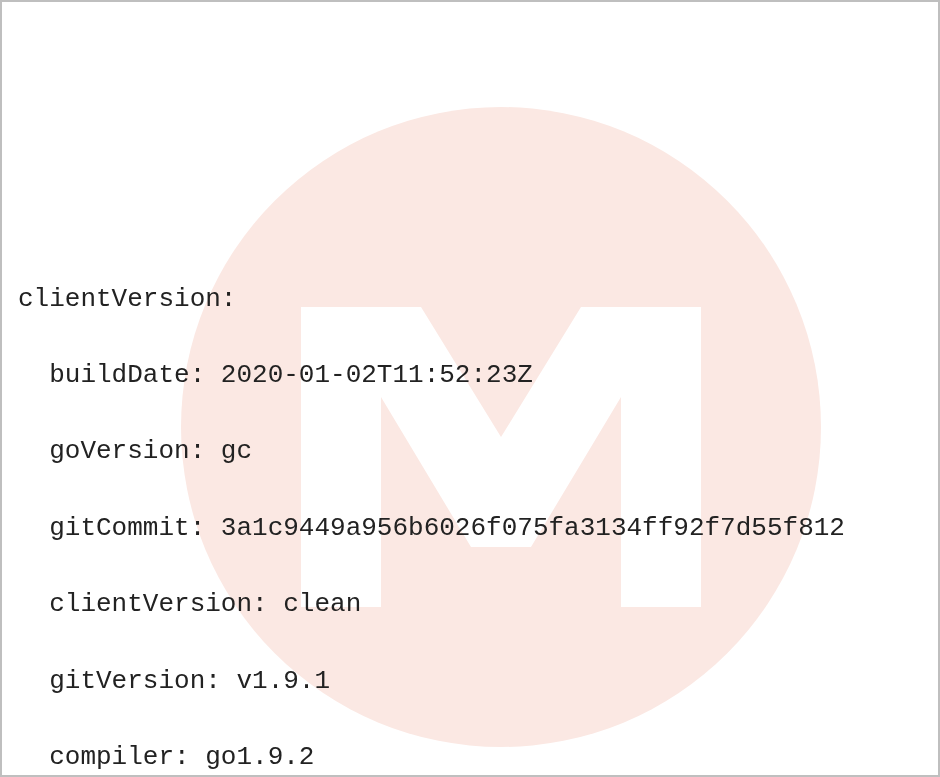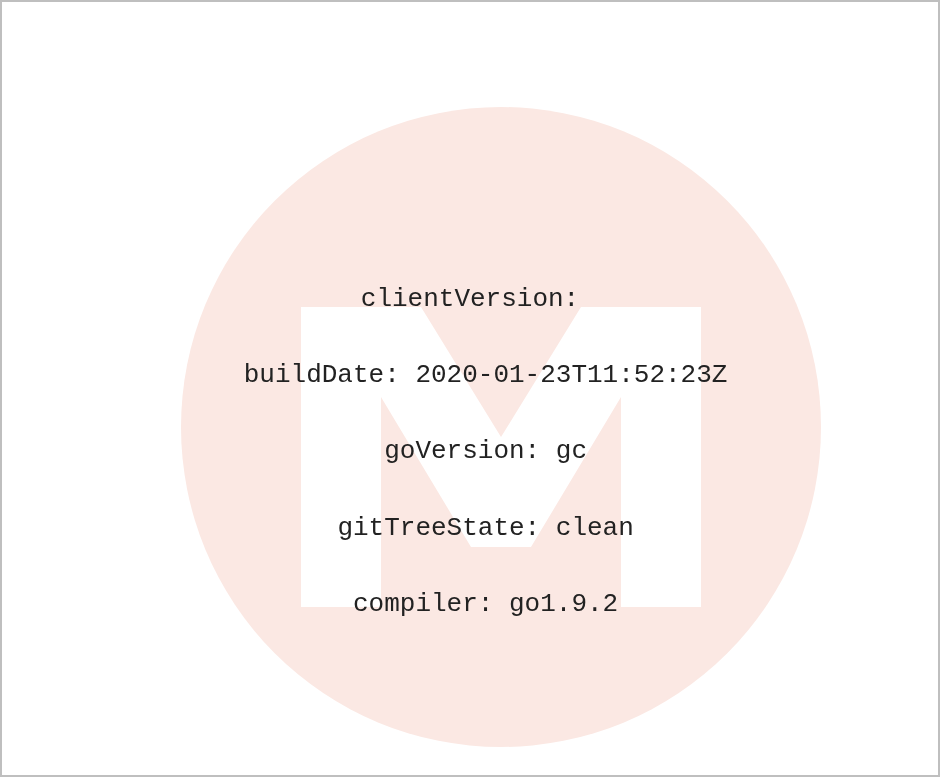--- a/index.html
+++ b/index.html
@@ -25,39 +25,41 @@
       width: 640px;
       height: 640px;
       z-index: 0;
       pointer-events: none;
     }
     .watermark svg { width: 100%; height: 100%; }
     .content {
       position: relative;
       z-index: 1;
     }
-    span { display: block; text-align: center; }
+    span { display: block; }
   </style>
 </head>
 <body>
 
 
 
 <div class="watermark">
   <svg viewBox="0 0 640 640">
     <circle cx="320" cy="320" r="320" fill="#fbe8e3"></circle>
     <path d="M120 500 L120 200 L240 200 L320 330 L400 200 L520 200 L520 500 L440 500 L440 290 L350 440 L290 440 L200 290 L200 500 Z" fill="#ffffff"></path>
   </svg>
 </div>
 
 <div class="content">
 <span>clientVersion:</span>
-<span>  buildDate: 2020-01-23T11:52:23Z</span>
+<span>  buildDate: 2020-01-02T11:52:23Z</span>
 <span>  goVersion: gc</span>
-<span>  gitTreeState: clean</span>
+<span>  gitCommit: 3a1c9449a956b6026f075fa3134ff92f7d55f812</span>
+<span>  clientVersion: clean</span>
+<span>  gitVersion: v1.9.1</span>
 <span>  compiler: go1.9.2</span>
 
 
 
 
 
 
 
 
 

